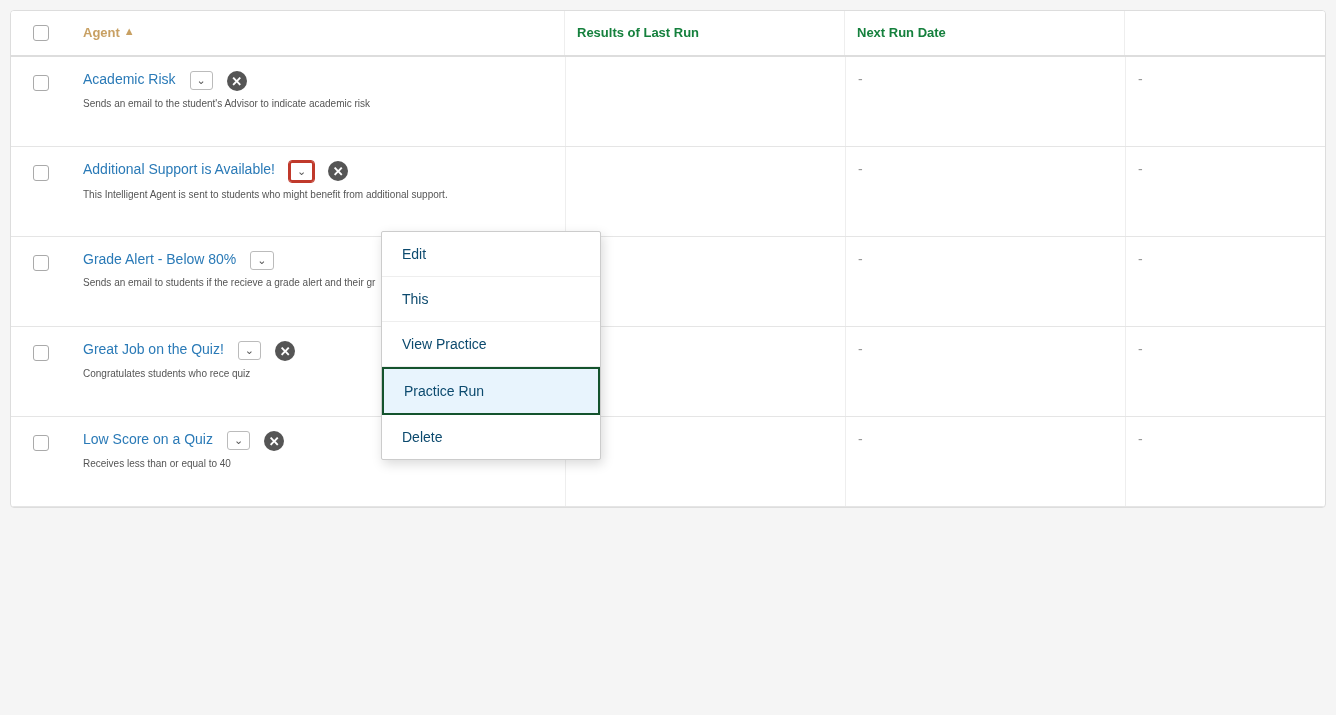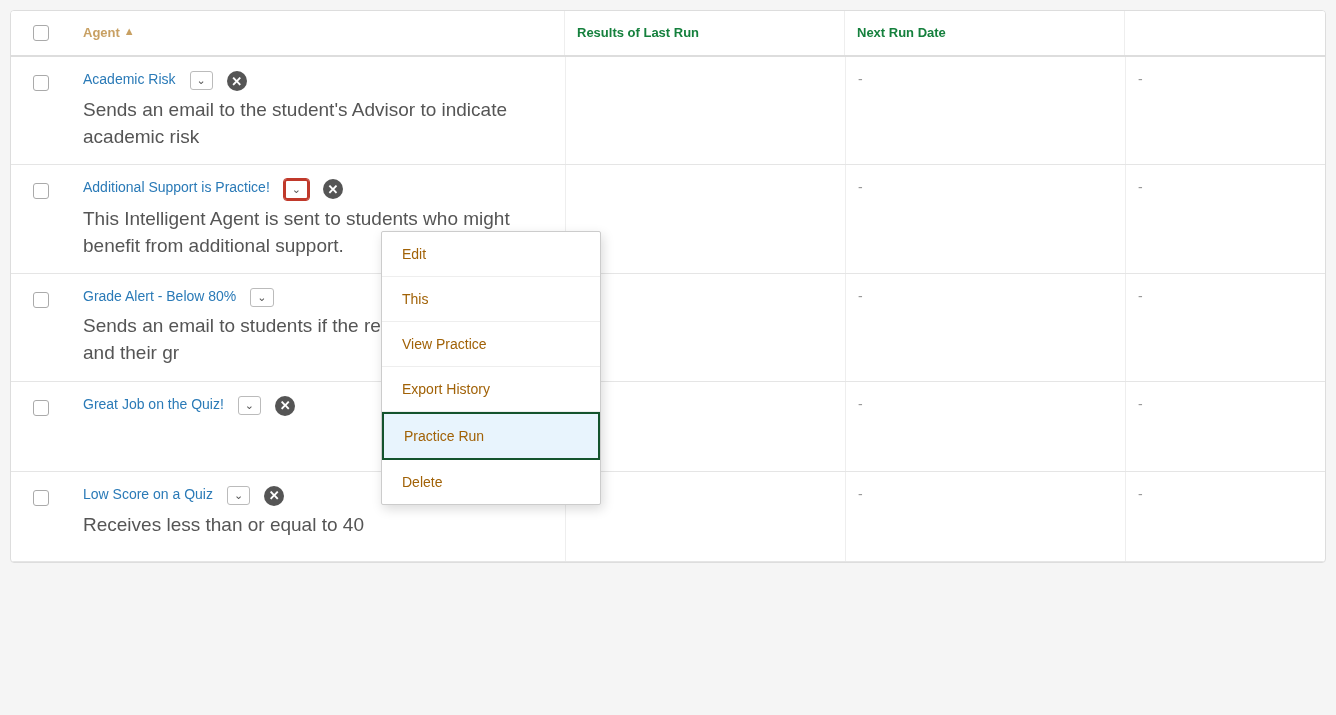--- a/index.html
+++ b/index.html
@@ -86,21 +86,21 @@
       font-size: 11px;
       color: #555;
       display: inline-flex;
       align-items: center;
     }
     .dropdown-btn.active {
       border: 2px solid #c0392b;
       outline: 1px solid #c0392b;
     }
     .agent-desc {
-      font-size: 19px;
+      font-size: 10px;
       color: #555;
       line-height: 1.4;
     }
     .data-cell {
       padding: 14px 12px;
       color: #999;
       font-size: 14px;
       border-left: 1px solid #eee;
     }
     
@@ -112,21 +112,21 @@
       background: #fff;
       border: 1px solid #ccc;
       box-shadow: 2px 4px 12px rgba(0,0,0,0.15);
       z-index: 100;
       border-radius: 2px;
     }
     .dropdown-item {
       padding: 14px 20px;
       cursor: pointer;
       font-size: 14px;
-      color: #a16207;
+      color: #0c4a6e;
       border-bottom: 1px solid #eee;
       display: block;
     }
     .dropdown-item:last-child {
       border-bottom: none;
     }
     .dropdown-item.highlighted {
       background: #e8f4fd;
       border: 2px solid #14532d;
     }
@@ -188,21 +188,21 @@
     <div class="data-cell">-</div>
     <div class="data-cell">-</div>
   </div>
 
   <div class="table-row">
     <div class="checkbox-cell">
       <div class="checkbox"></div>
     </div>
     <div class="agent-cell" style="position:relative;">
       <div class="agent-name">
-        <a href="#">Additional Support is Practice!</a>
+        <a href="#">Additional Support is Available!</a>
         <button class="dropdown-btn active">⌄</button>
         <span class="circle-x">✕</span>
       </div>
       <div class="agent-desc">This Intelligent Agent is sent to students who might benefit from additional support.</div>
     </div>
     <div class="data-cell"></div>
     <div class="data-cell">-</div>
     <div class="data-cell">-</div>
   </div>
 
@@ -225,20 +225,21 @@
   <div class="table-row">
     <div class="checkbox-cell">
       <div class="checkbox"></div>
     </div>
     <div class="agent-cell">
       <div class="agent-name">
         <a href="#">Great Job on the Quiz!</a>
         <button class="dropdown-btn">⌄</button>
         <span class="circle-x">✕</span>
       </div>
+      <div class="agent-desc">Congratulates students who rece quiz</div>
     </div>
     <div class="data-cell"></div>
     <div class="data-cell">-</div>
     <div class="data-cell">-</div>
   </div>
 
   <div class="table-row">
     <div class="checkbox-cell">
       <div class="checkbox"></div>
     </div>
@@ -252,17 +253,16 @@
     </div>
     <div class="data-cell"></div>
     <div class="data-cell">-</div>
     <div class="data-cell">-</div>
   </div>
 
   <div class="dropdown-menu">
     <span class="dropdown-item">Edit</span>
     <span class="dropdown-item">This</span>
     <span class="dropdown-item">View Practice</span>
-    <span class="dropdown-item">Export History</span>
     <span class="dropdown-item highlighted">Practice Run</span>
     <span class="dropdown-item">Delete</span>
   </div>
 </div>
 
 </body></html>

